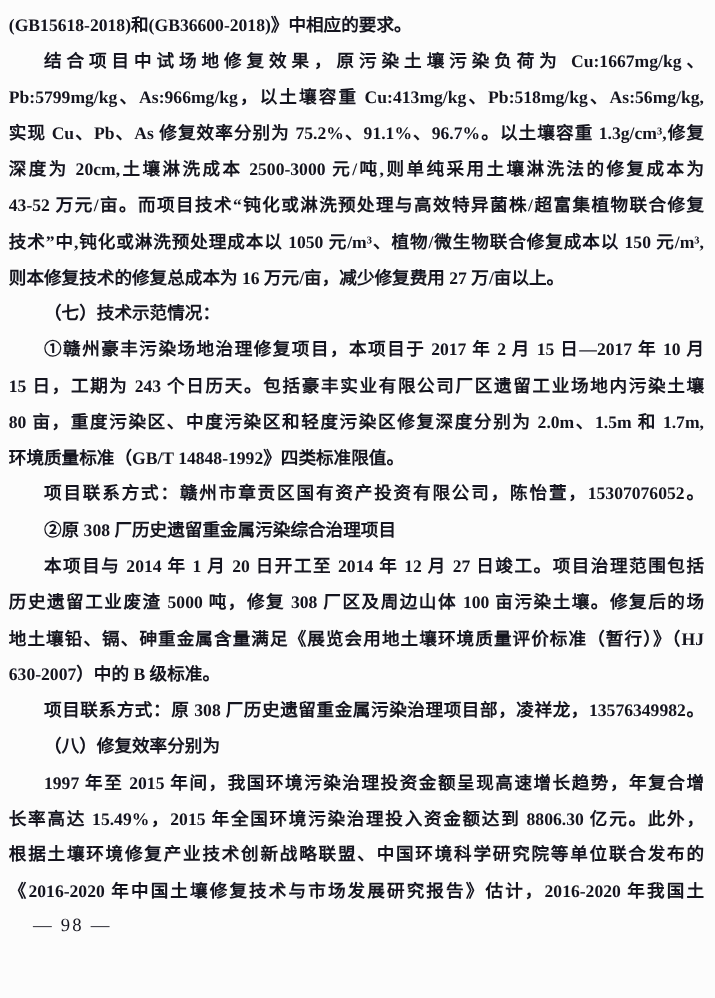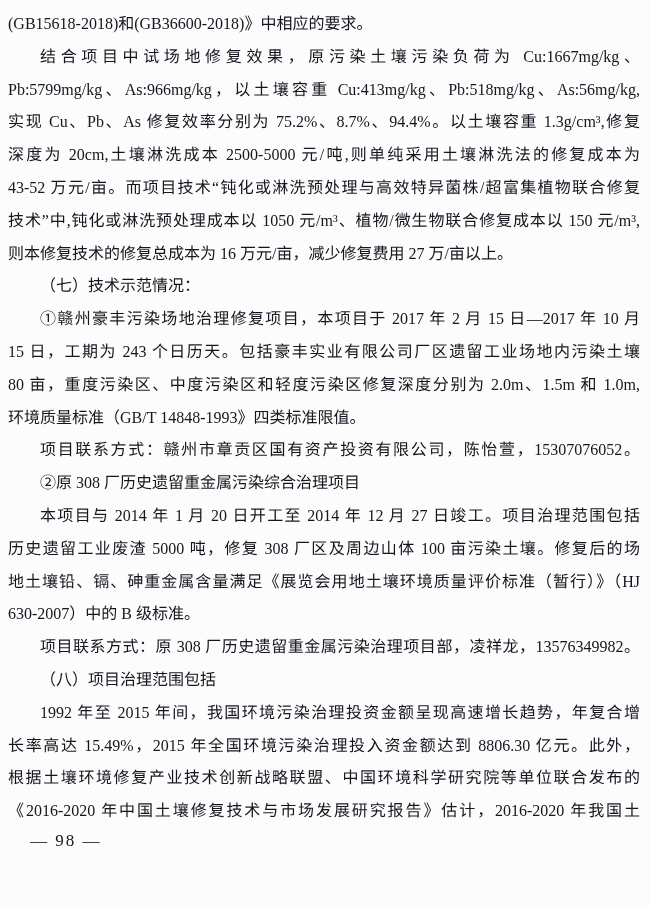--- a/index.html
+++ b/index.html
@@ -14,20 +14,21 @@
   }
   .doc-page {
     box-sizing: border-box;
     width: 650px;
     height: 907px;
     padding: 8px 10px 0 8px;
     position: relative;
   }
   .text-body {
     width: 632px;
+    font-weight: bold;
   }
   .doc-line {
     font-size: 16px;
     line-height: 32.8px;
     height: 32.8px;
     overflow: hidden;
     white-space: normal;
     word-break: break-all;
   }
   .doc-line.justify {
@@ -47,37 +48,37 @@
   }
 </style>
 </head>
 <body style="background: rgb(252, 252, 252); color: rgb(21, 21, 31);">
 
 <main class="doc-page">
   <div class="text-body">
       <div class="doc-line">(GB15618-2018)和(GB36600-2018)》中相应的要求。</div>
       <div class="doc-line indent justify">结合项目中试场地修复效果，原污染土壤污染负荷为 Cu:1667mg/kg、</div>
       <div class="doc-line justify">Pb:5799mg/kg、As:966mg/kg，以土壤容重 Cu:413mg/kg、Pb:518mg/kg、As:56mg/kg,</div>
-      <div class="doc-line justify">实现 Cu、Pb、As 修复效率分别为 75.2%、8.7%、94.4%。以土壤容重 1.3g/cm³,修复</div>
-      <div class="doc-line justify">深度为 20cm,土壤淋洗成本 2500-5000 元/吨,则单纯采用土壤淋洗法的修复成本为</div>
+      <div class="doc-line justify">实现 Cu、Pb、As 修复效率分别为 75.2%、91.1%、96.7%。以土壤容重 1.3g/cm³,修复</div>
+      <div class="doc-line justify">深度为 20cm,土壤淋洗成本 2500-3000 元/吨,则单纯采用土壤淋洗法的修复成本为</div>
       <div class="doc-line justify">43-52 万元/亩。而项目技术“钝化或淋洗预处理与高效特异菌株/超富集植物联合修复</div>
       <div class="doc-line justify">技术”中,钝化或淋洗预处理成本以 1050 元/m³、植物/微生物联合修复成本以 150 元/m³,</div>
       <div class="doc-line">则本修复技术的修复总成本为 16 万元/亩，减少修复费用 27 万/亩以上。</div>
       <div class="doc-line indent">（七）技术示范情况：</div>
       <div class="doc-line indent justify">①赣州豪丰污染场地治理修复项目，本项目于 2017 年 2 月 15 日—2017 年 10 月</div>
       <div class="doc-line justify">15 日，工期为 243 个日历天。包括豪丰实业有限公司厂区遗留工业场地内污染土壤</div>
-      <div class="doc-line justify">80 亩，重度污染区、中度污染区和轻度污染区修复深度分别为 2.0m、1.5m 和 1.0m,</div>
-      <div class="doc-line">环境质量标准（GB/T 14848-1993》四类标准限值。</div>
+      <div class="doc-line justify">80 亩，重度污染区、中度污染区和轻度污染区修复深度分别为 2.0m、1.5m 和 1.7m,</div>
+      <div class="doc-line">环境质量标准（GB/T 14848-1992》四类标准限值。</div>
       <div class="doc-line indent justify">项目联系方式：赣州市章贡区国有资产投资有限公司，陈怡萱，15307076052。</div>
       <div class="doc-line indent">②原 308 厂历史遗留重金属污染综合治理项目</div>
       <div class="doc-line indent justify">本项目与 2014 年 1 月 20 日开工至 2014 年 12 月 27 日竣工。项目治理范围包括</div>
       <div class="doc-line justify">历史遗留工业废渣 5000 吨，修复 308 厂区及周边山体 100 亩污染土壤。修复后的场</div>
       <div class="doc-line justify">地土壤铅、镉、砷重金属含量满足《展览会用地土壤环境质量评价标准（暂行）》（HJ</div>
       <div class="doc-line">630-2007）中的 B 级标准。</div>
       <div class="doc-line indent justify">项目联系方式：原 308 厂历史遗留重金属污染治理项目部，凌祥龙，13576349982。</div>
-      <div class="doc-line indent">（八）项目治理范围包括</div>
-      <div class="doc-line indent justify">1992 年至 2015 年间，我国环境污染治理投资金额呈现高速增长趋势，年复合增</div>
+      <div class="doc-line indent">（八）修复效率分别为</div>
+      <div class="doc-line indent justify">1997 年至 2015 年间，我国环境污染治理投资金额呈现高速增长趋势，年复合增</div>
       <div class="doc-line justify">长率高达 15.49%，2015 年全国环境污染治理投入资金额达到 8806.30 亿元。此外，</div>
       <div class="doc-line justify">根据土壤环境修复产业技术创新战略联盟、中国环境科学研究院等单位联合发布的</div>
       <div class="doc-line justify">《2016-2020 年中国土壤修复技术与市场发展研究报告》估计，2016-2020 年我国土</div>
     </div>
   <div class="page-number">— 98 —</div>
 </main>
 
 </body></html>

